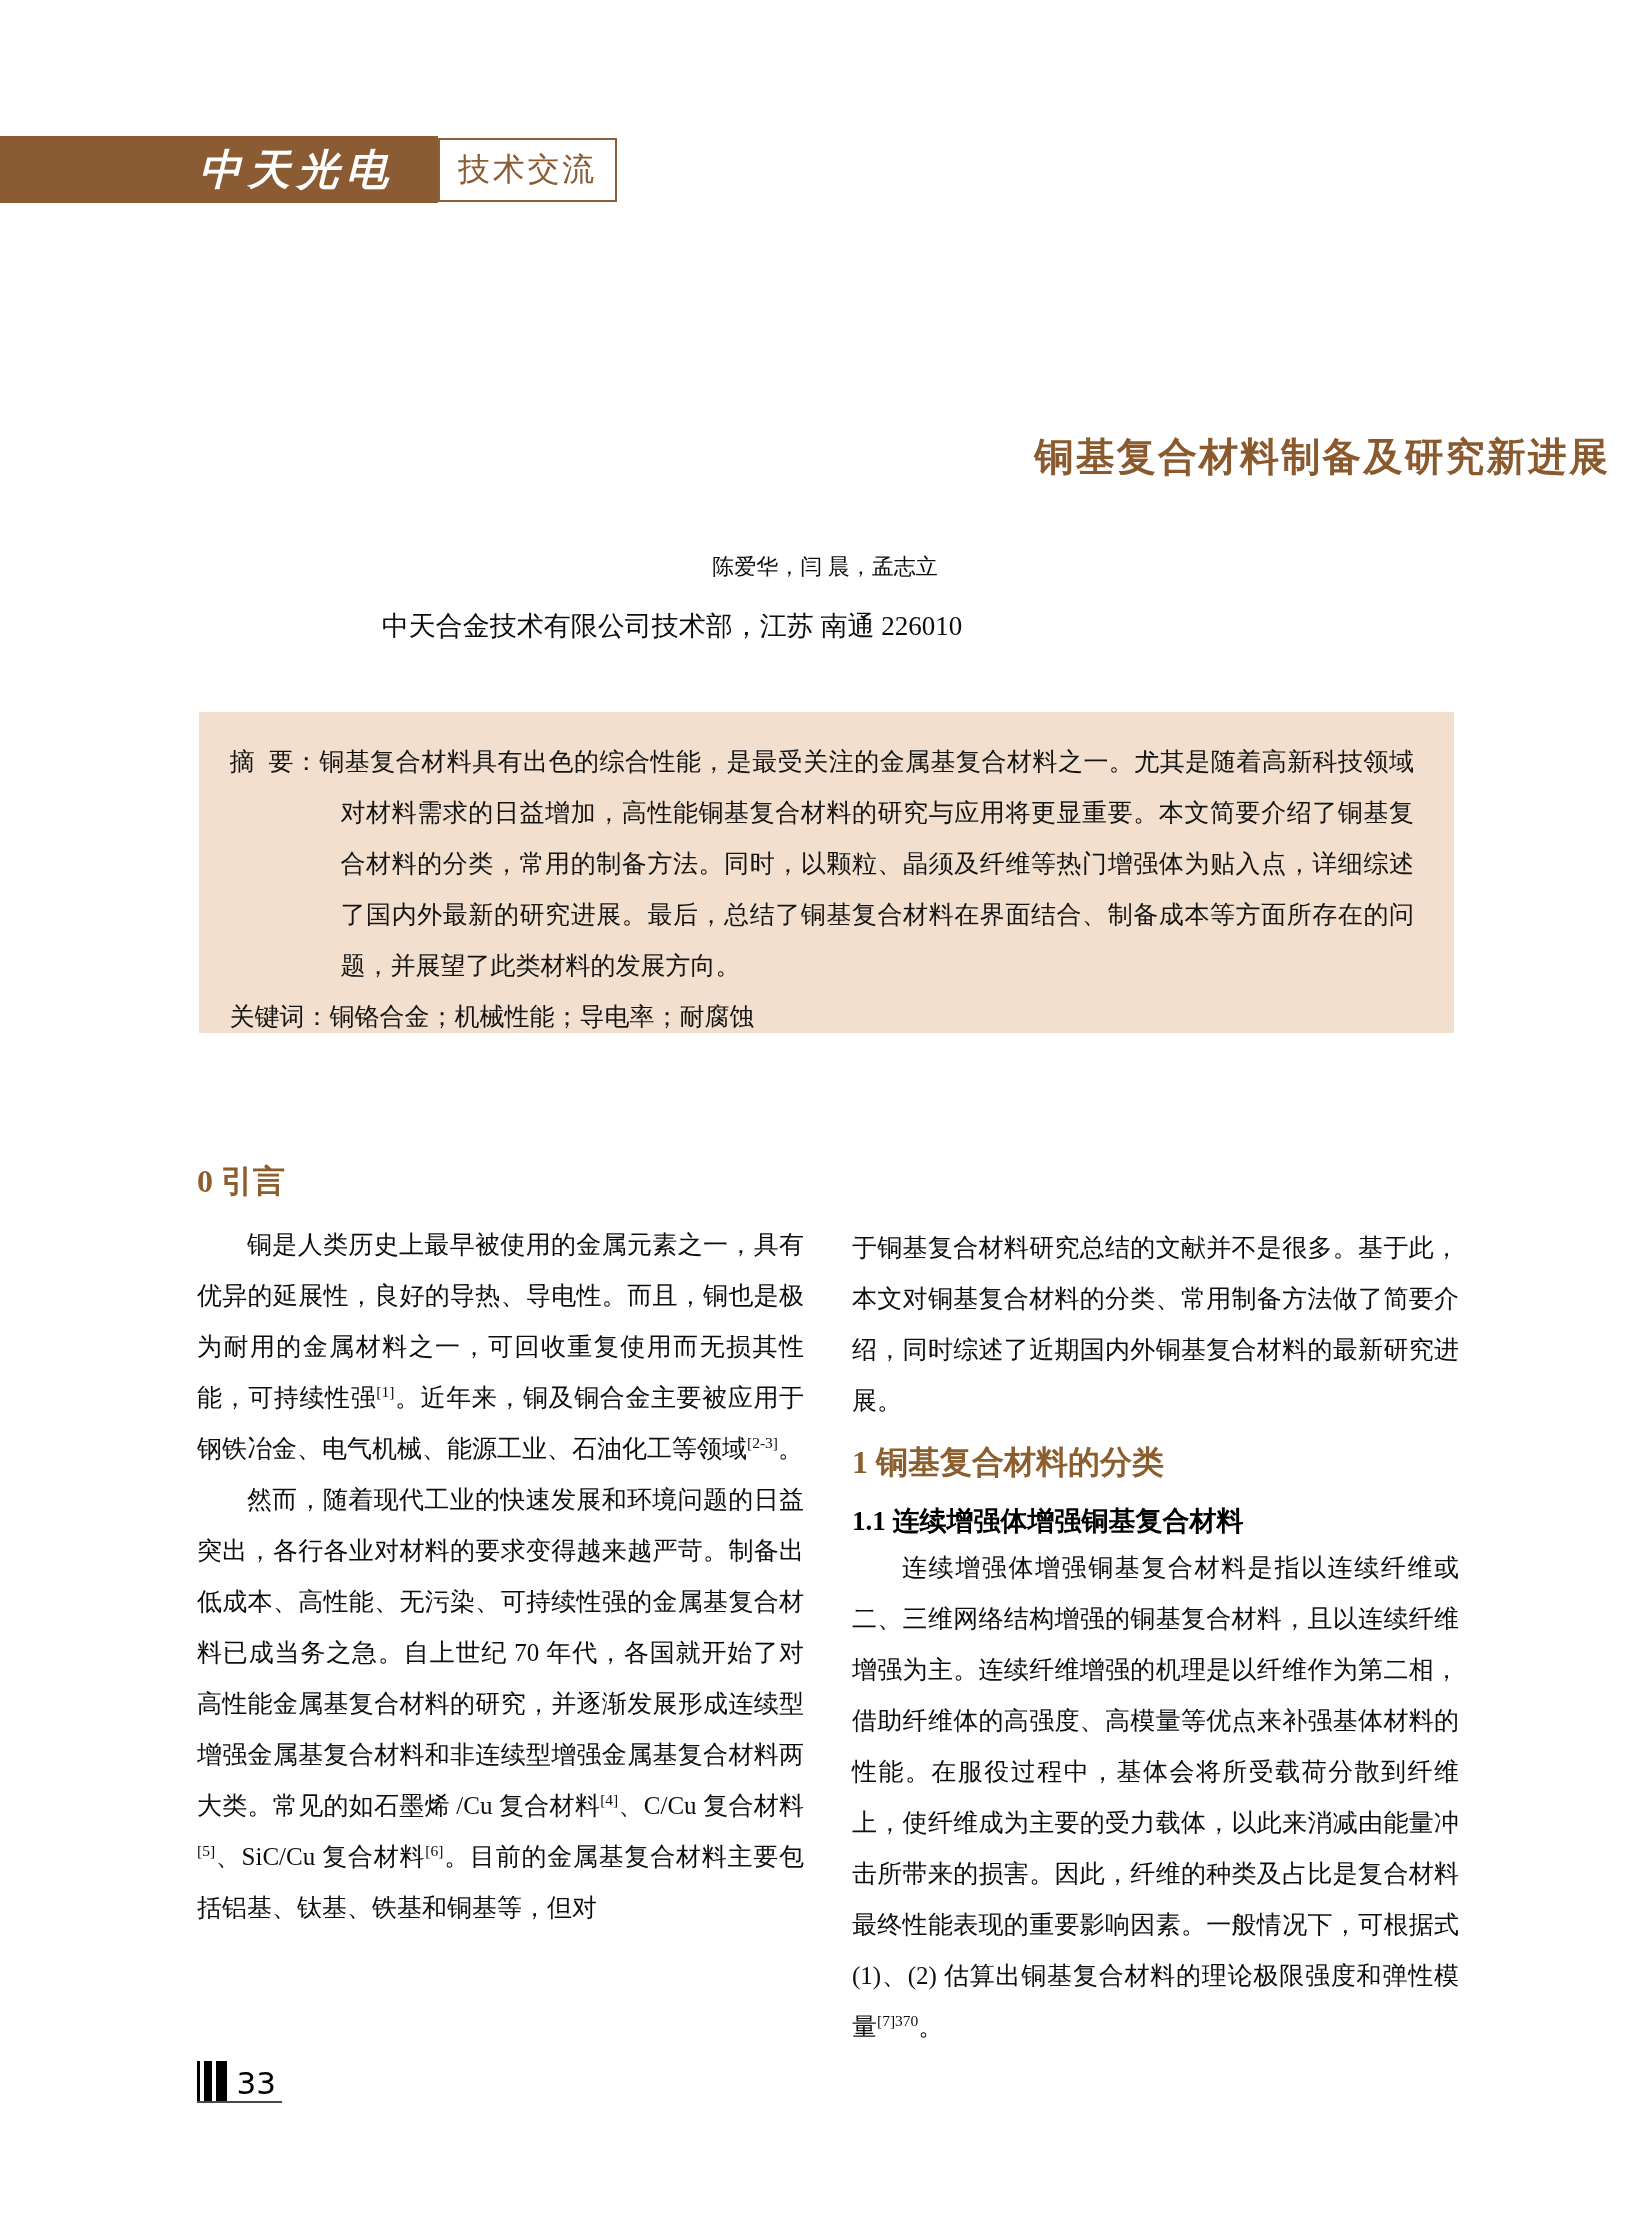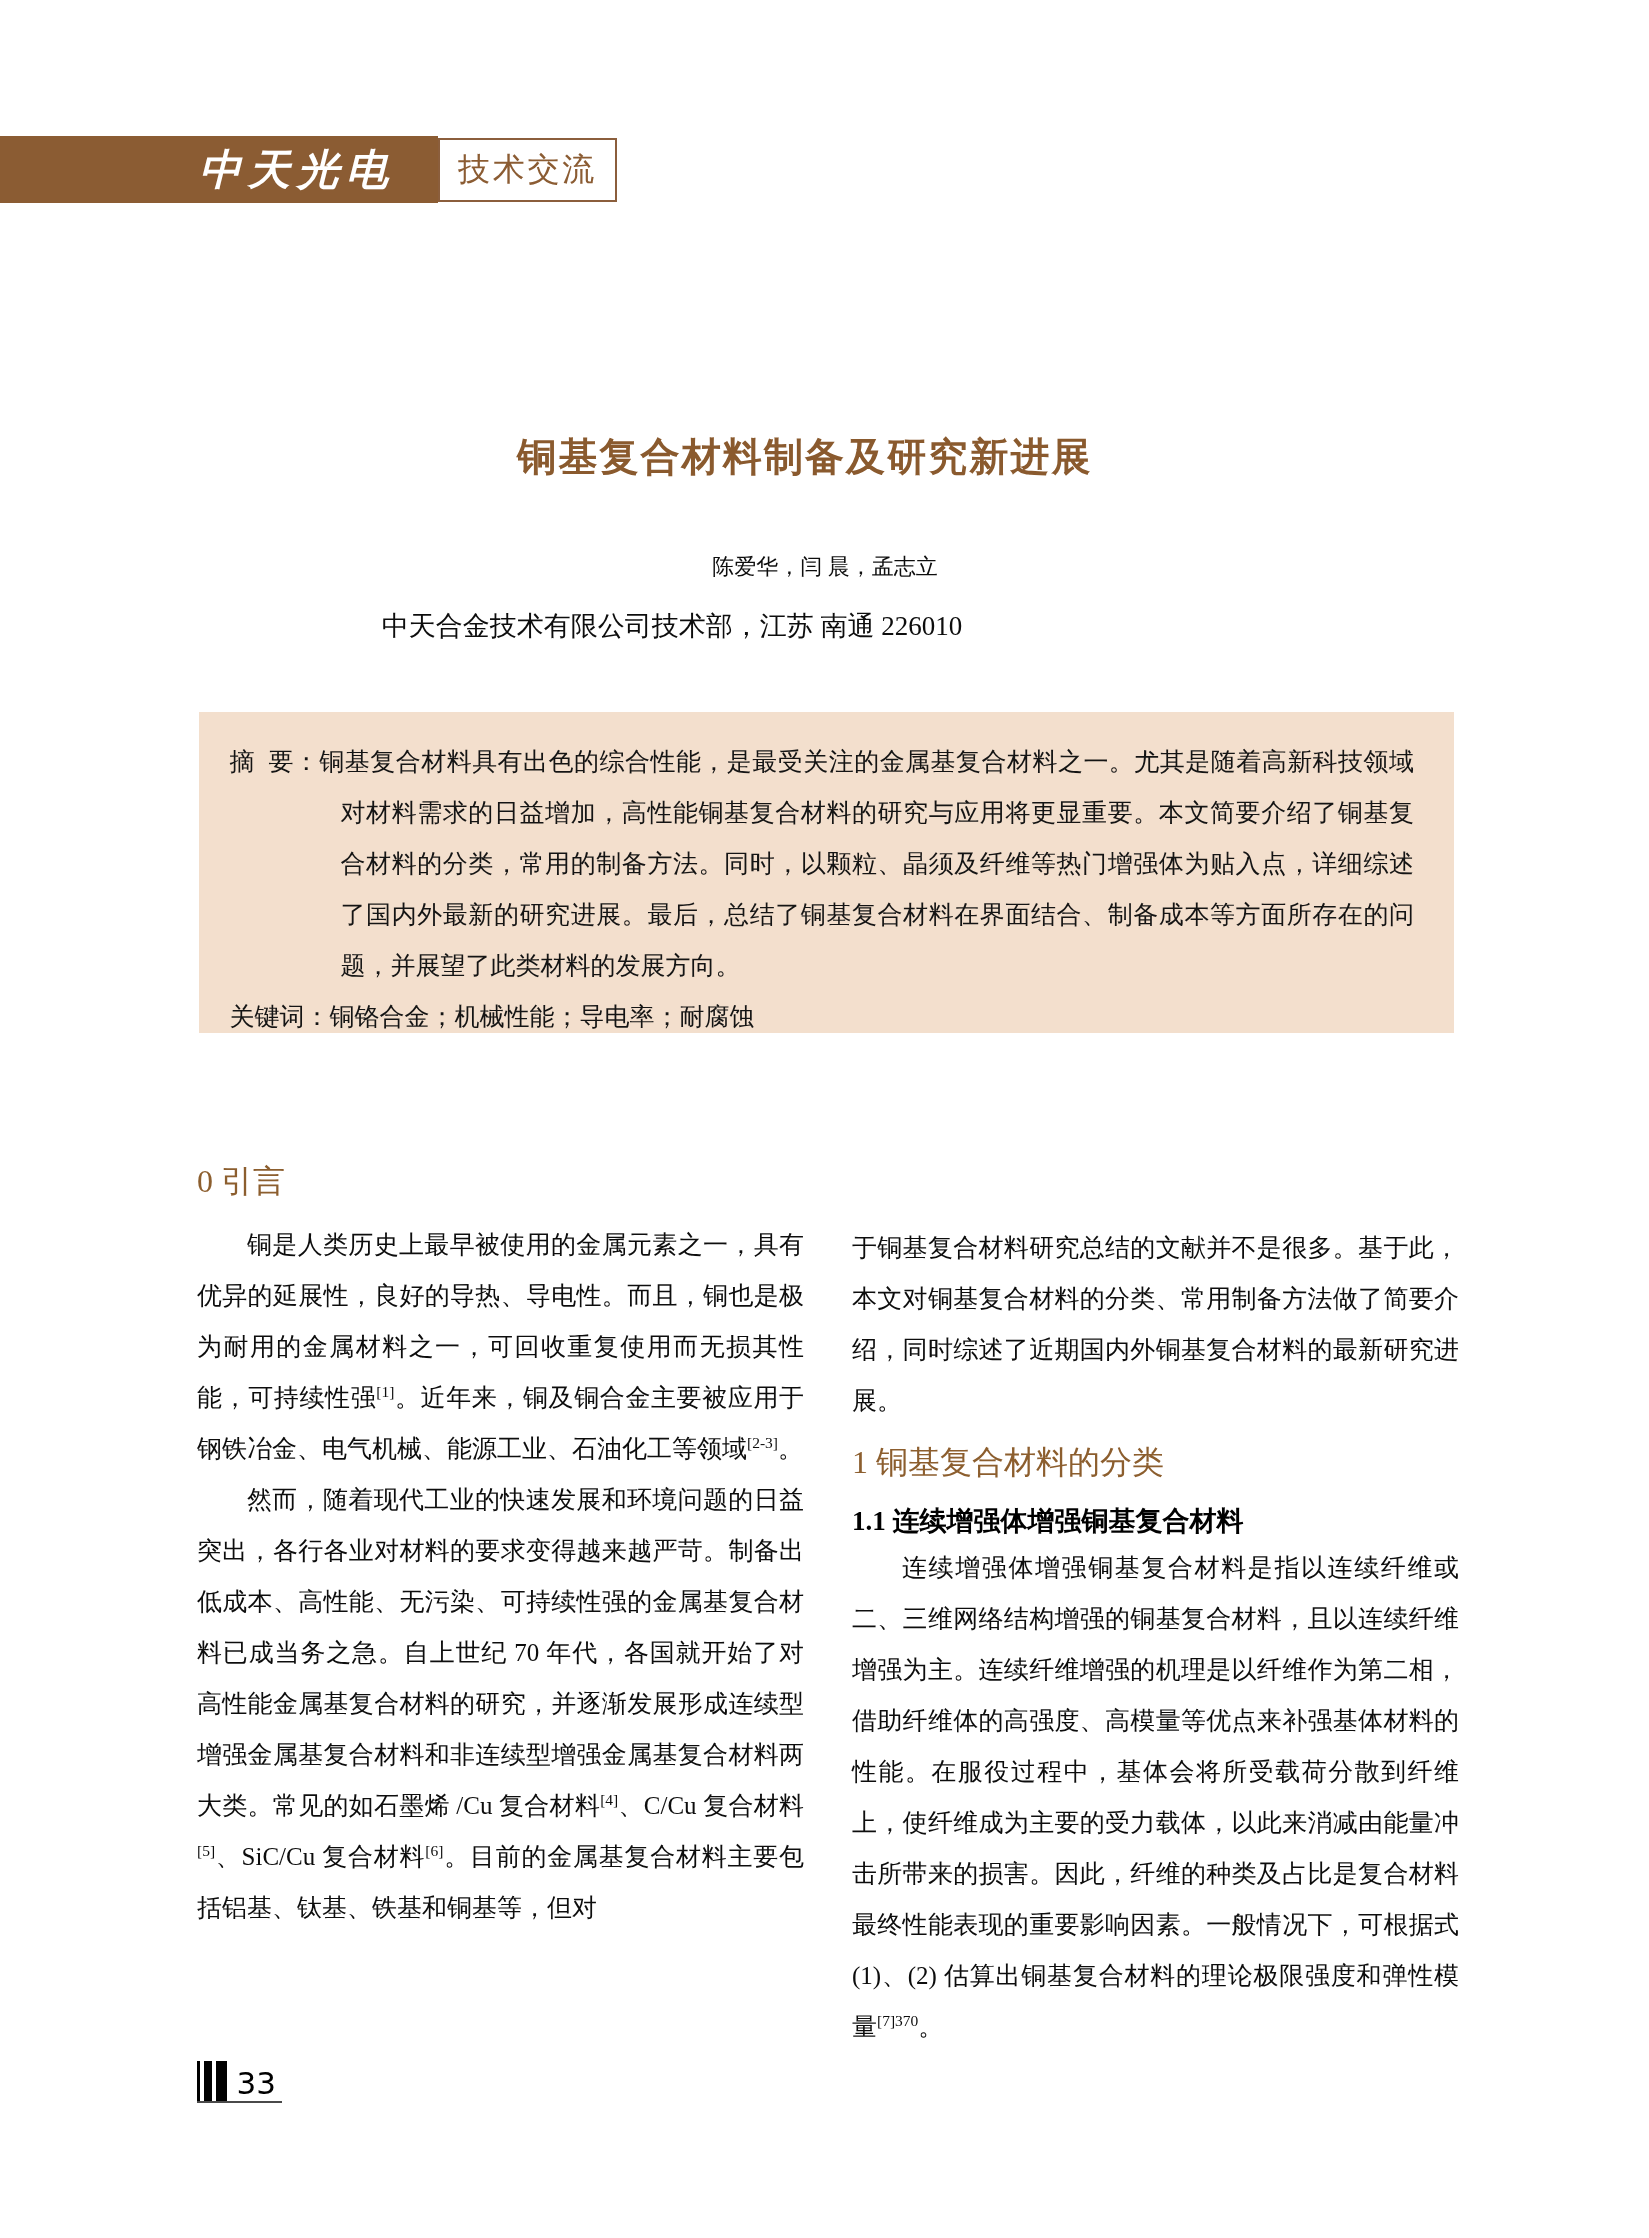--- a/index.html
+++ b/index.html
@@ -17,21 +17,21 @@
   }
   .tag-box {
     position:absolute; left:438px; top:138px; width:179px; height:64px;
     background:#ffffff; border:2.8px solid #8B5E3C; box-sizing:border-box;
     display:flex; align-items:center; justify-content:center;
   }
   .tag-text { color:#8B5C33; font-size:32px; letter-spacing:2.8px; white-space:nowrap; }
 
   
   .title {
-    position:absolute; left:0; top:430px; width:1610px; text-align:center;
+    position:absolute; left:0; top:430px; width:1610px; text-align:right;
     font-size:39px; font-weight:bold; color:#8A5A2E; letter-spacing:2.1px;
   }
   .authors { position:absolute; left:0; top:552px; width:1650px; text-align:center; font-size:22px; color:#0d0d0d; }
   .affiliation { position:absolute; left:0; top:608px; width:1344px; text-align:center; font-size:27px; color:#0d0d0d; }
 
   
   .abstract {
     position:absolute; left:199px; top:712px; width:1255px; height:321px;
     background:#F3DFCD; box-sizing:border-box; padding:23.6px 40px 0 30.5px;
     font-size:25px; line-height:51px; color:#141414;
@@ -39,21 +39,21 @@
   .abstract .abs-body { text-align:justify; padding-left:111px; text-indent:-111px; margin:0; }
   .abstract .kw-row { margin:0; text-align:left; }
   .abs-label { white-space:pre; }
 
   
   .col { position:absolute; width:607px; font-size:25px; line-height:51px; color:#0d0d0d; }
   .col-left { left:197px; top:1145px; }
   .col-right { left:852px; top:1222px; }
   .col p { margin:0; text-align:justify; text-indent:2em; }
   .col p.no-indent { text-indent:0; }
-  .col h2 { margin:12.5px 0 14px 0; font-size:32px; line-height:47px; color:#8C5E2E; font-weight:normal; }
+  .col h2 { margin:12.5px 0 14px 0; font-size:32px; line-height:47px; color:#8C5E2E; font-weight:bold; }
   .col h3 { margin:0; font-size:27px; line-height:42px; color:#000; font-weight:bold; }
   .col sup { font-size:0.62em; line-height:0; vertical-align:super; }
 
   
   .pagemark {
     position:absolute; left:197px; top:2059px; width:85px; height:42px;
     border-bottom:2.1px solid #4a4a4a; display:flex; align-items:flex-end;
   }
   .bar { background:#000; height:40px; }
   .bar1 { width:2.8px;  margin-right:4.2px; }

